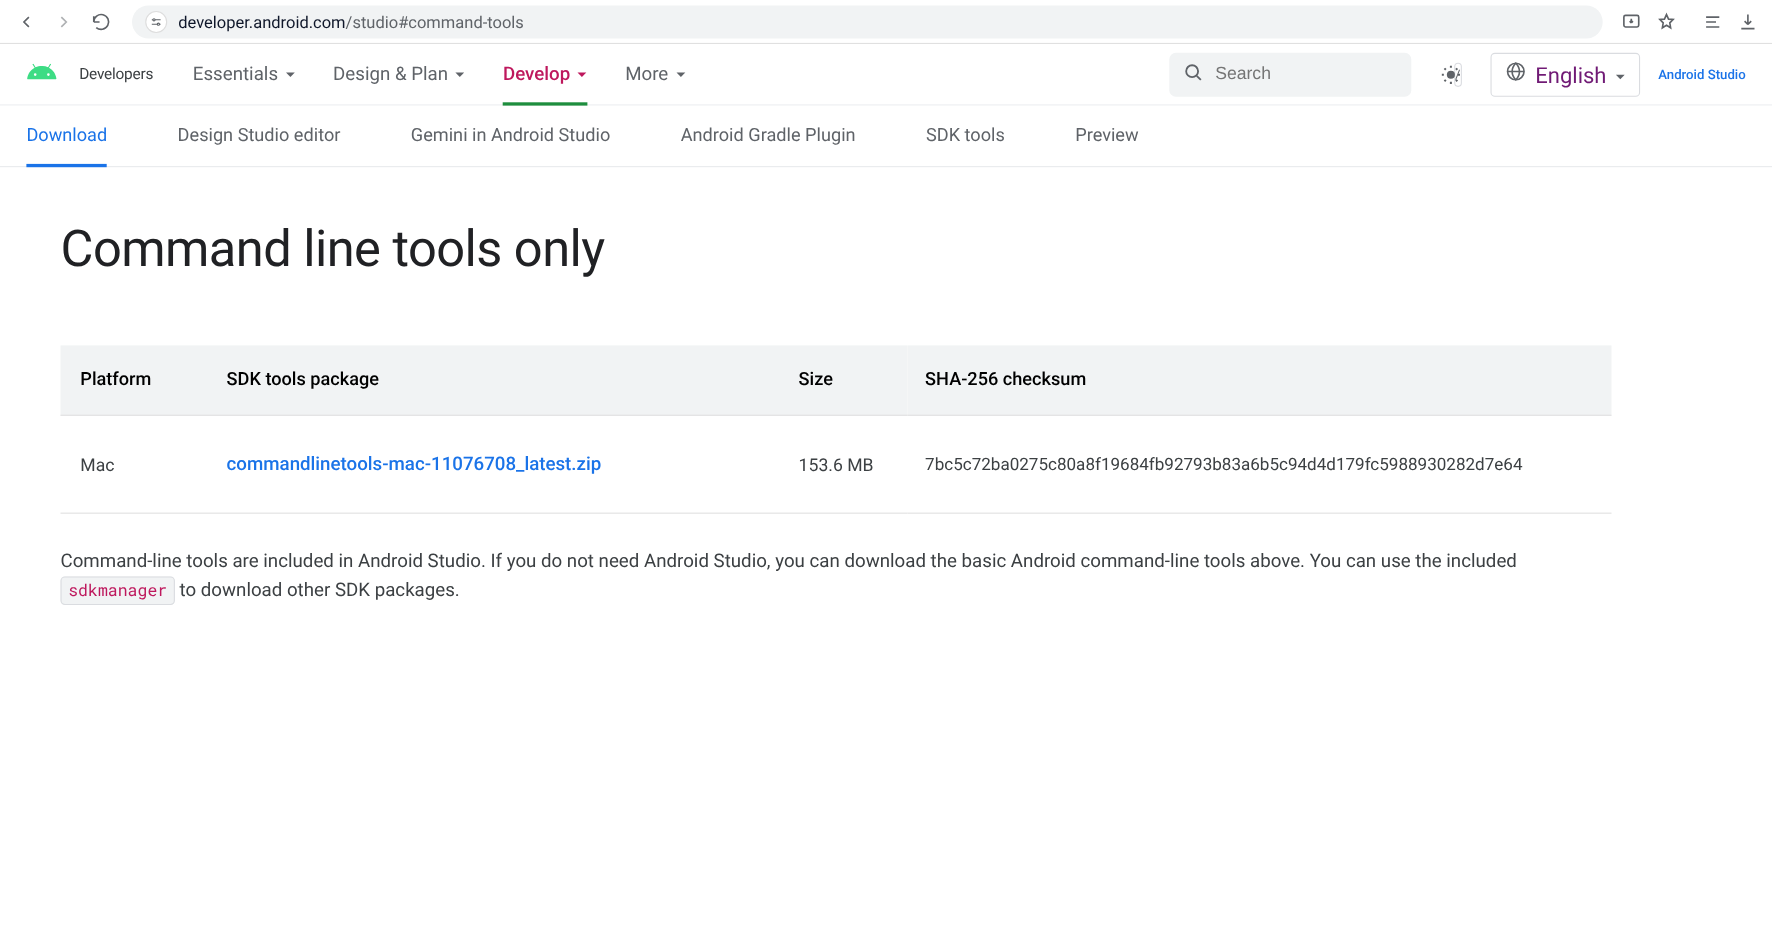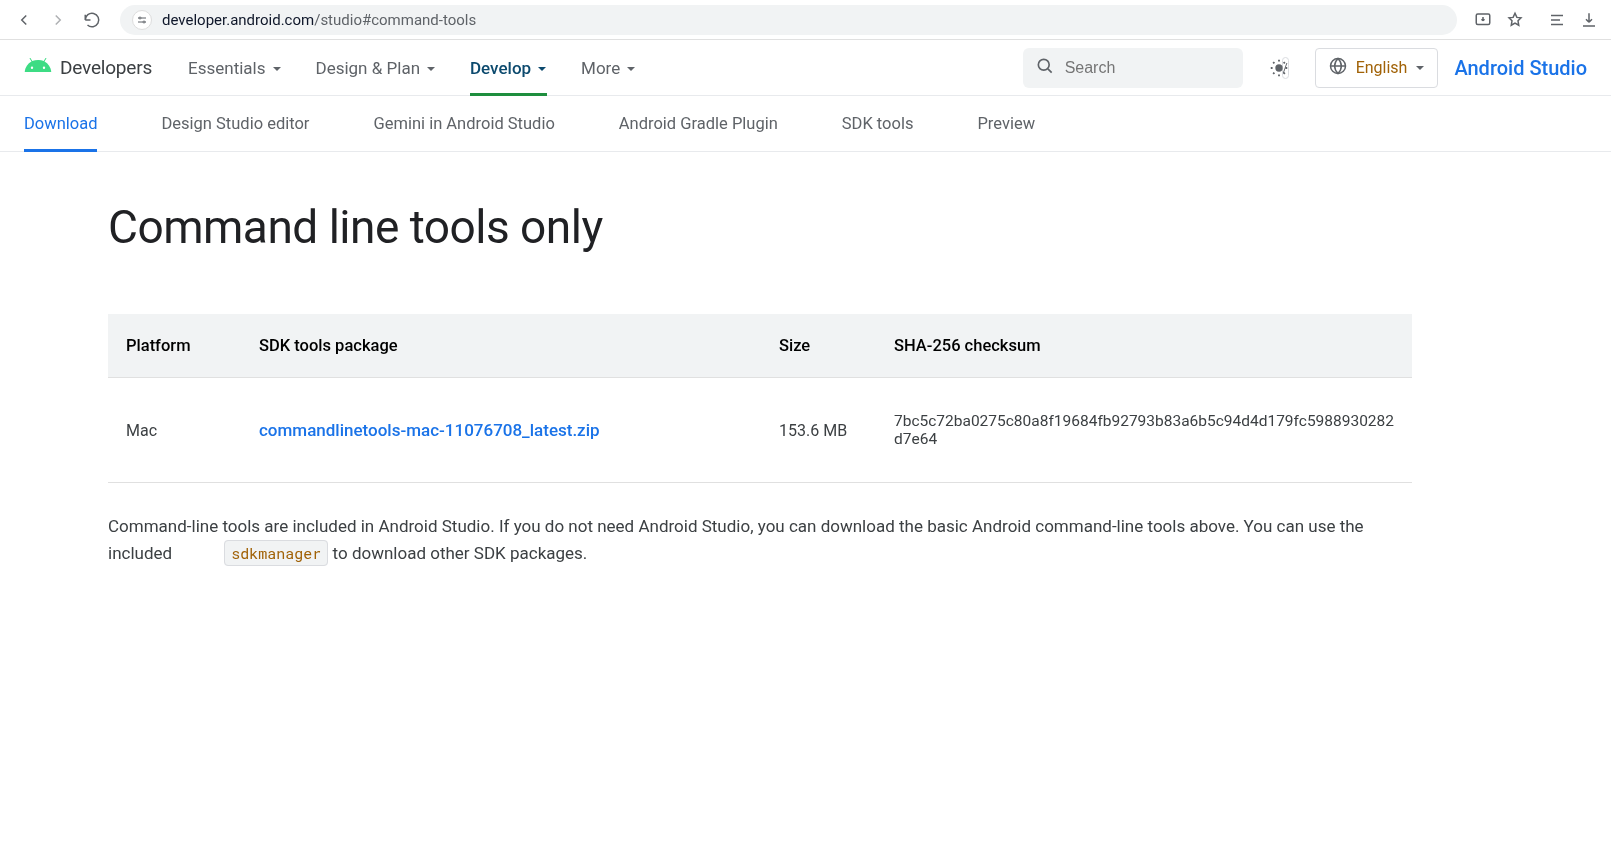--- a/index.html
+++ b/index.html
@@ -11,53 +11,53 @@
   .nav-btn svg { width: 18px; height: 18px; }
   .url-bar { flex: 1; height: 30px; background: #f1f3f4; border-radius: 15px; display: flex; align-items: center; padding: 0 12px; margin: 0 8px; gap: 10px; }
   .url-bar .site-icon { width: 20px; height: 20px; border-radius: 50%; background: #fff; border:1px solid #ddd; display:flex;align-items:center;justify-content:center;font-size:10px;color:#5f6368;}
   .url-text { color: #5f6368; font-size: 15px; white-space: nowrap; overflow: hidden; }
   .url-text .domain { color: #0f172a; }
   .chrome-icons { display:flex; align-items:center; gap:8px; }
   .chrome-icons .ic { width: 24px; height:24px; display:flex;align-items:center;justify-content:center;color:#5f6368;}
 
   
   .topnav { height: 56px; display: flex; align-items: center; padding: 0 24px; border-bottom: 1px solid #e8eaed; }
-  .brand { display: flex; align-items: center; gap: 8px; font-size: 19px; font-weight: 400; color:#3c4043; letter-spacing:-0.2px;}
+  .brand { display: flex; align-items: center; gap: 20px; font-size: 14px; font-weight: 400; color:#3c4043; letter-spacing:-0.2px;}
   .brand-icon svg { width: 28px; height: 16px; }
   .nav-items { display: flex; gap: 34px; margin-left: 36px; }
   .nav-item { display: flex; align-items: center; gap: 6px; font-size: 17px; color: #5f6368; cursor: pointer; height:56px; }
-  .nav-item.active { color: #0c4a6e; font-weight:500; position:relative; }
+  .nav-item.active { color: #be185d; font-weight:500; position:relative; }
   .nav-item.active::after { content:''; position:absolute; bottom:0; left:0; right:0; height:3px; background:#1e8e3e; }
   .nav-item .caret svg { width:10px; height:10px; }
   .topnav-right { margin-left:auto; display:flex; align-items:center; gap:16px; }
   .search-box { display:flex; align-items:center; background:#f1f3f4; border-radius:6px; height:40px; padding:0 12px; width:220px; gap:10px;}
   .search-box input { border:none; background:transparent; outline:none; font-size:16px; color:#5f6368; flex:1; }
   .search-key { background:#fff; border:1px solid #dadce0; border-radius:4px; width:22px; height:22px; font-size:12px; color:#5f6368; display:flex;align-items:center;justify-content:center;}
-  .lang-btn { display:flex; align-items:center; gap:8px; border:1px solid #dadce0; border-radius:4px; height:40px; padding:0 12px; font-size:16px; color:#a16207;}
-  .studio-link { color:#1a73e8; font-size:20px; font-weight:500; }
+  .lang-btn { display:flex; align-items:center; gap:8px; border:1px solid #dadce0; border-radius:4px; height:40px; padding:0 12px; font-size:20px; color:#701a75;}
+  .studio-link { color:#1a73e8; font-size:12px; font-weight:500; }
   .theme-btn { width:40px; height:40px; display:flex;align-items:center;justify-content:center;color:#5f6368;}
 
   
   .subnav { height:56px; display:flex; align-items:center; padding:0 24px; gap:64px; border-bottom:1px solid #e8eaed; background:#fff;}
   .subnav-item { font-size:16.5px; color:#5f6368; cursor:pointer; height:56px; display:flex;align-items:center; }
   .subnav-item.active { color:#1a73e8; font-weight:400; position:relative;}
   .subnav-item.active::after { content:''; position:absolute; bottom:0; left:0; right:0; height:3px; background:#1a73e8; }
 
   
-  .content { padding: 48px 108px 40px; max-width: 1520px; }
+  .content { padding: 48px 55px 40px; max-width: 1520px; }
   h1 { font-size: 46px; font-weight: 400; color:#202124; letter-spacing:-0.5px; margin-bottom: 60px;}
   table { width:100%; border-collapse:collapse; }
   thead th { text-align:left; font-weight:500; font-size:16.5px; color:#000000; padding:22px 16px; background:#f1f3f4; border-bottom:1px solid #e0e0e0;}
   thead th:first-child { padding-left:18px; }
   tbody td { padding:34px 16px; border-bottom:1px solid #e0e0e0; font-size:16px; color:#3c4043; vertical-align:middle;}
   tbody td:first-child { padding-left:18px; }
   .pkg-link { color:#1a73e8; font-weight:500; font-size:17px; }
   .checksum { font-family: inherit; font-size:15.5px; color:#3c4043; word-break:break-all; }
   .para { margin-top:30px; font-size:17px; line-height:1.6; color:#3c4043; }
-  code.inline { font-family: "Roboto Mono", Menlo, Consolas, monospace; background:#f1f3f4; border:1px solid #dadce0; border-radius:4px; padding:2px 6px; font-size:15px; color:#a16207;margin-left:48px;}
+  code.inline { font-family: "Roboto Mono", Menlo, Consolas, monospace; background:#f1f3f4; border:1px solid #dadce0; border-radius:4px; padding:2px 6px; font-size:15px; color:#be185d;}
 </style>
 </head>
 <body>
 
 <div class="browser-bar">
   <div class="nav-btn">
     <svg viewBox="0 0 24 24" fill="none" stroke="currentColor" stroke-width="2">
         <path d="M15 6l-6 6 6 6"></path>
       </svg>
   </div>

